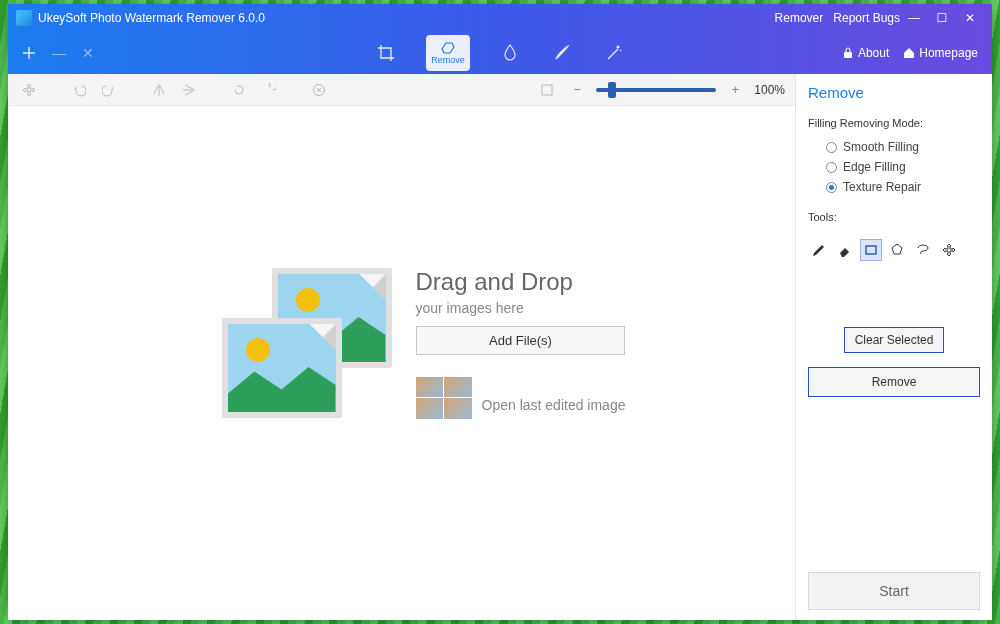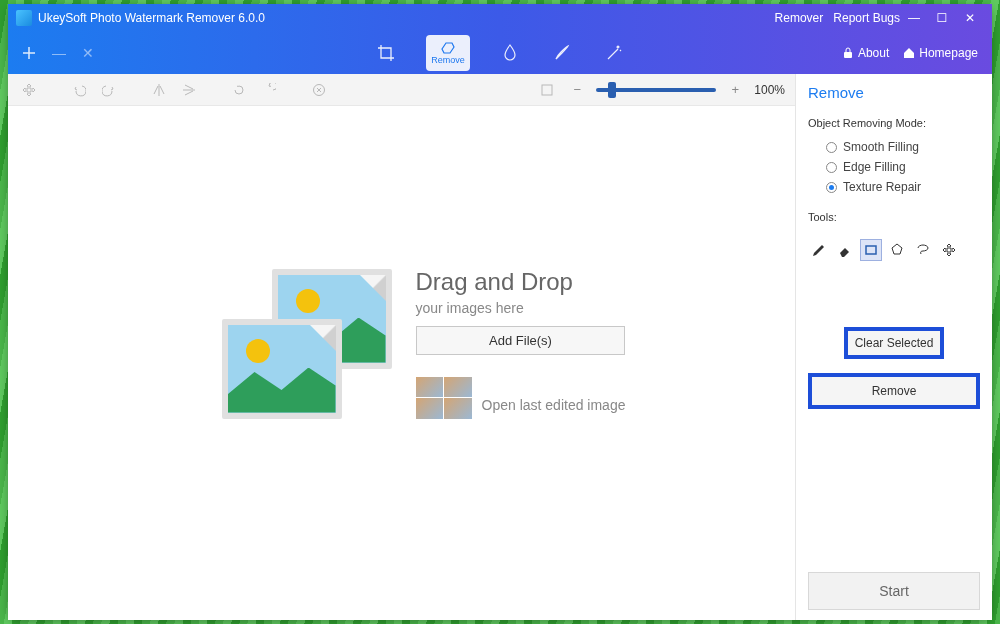--- a/index.html
+++ b/index.html
@@ -24,21 +24,21 @@
 .body-area { flex: 1; display: flex; }
 .canvas-col { flex: 1; display: flex; flex-direction: column; border-right: 1px solid #e5e5e5; }
 .canvas-toolbar { height: 32px; background: #f4f4f4; border-bottom: 1px solid #e8e8e8; display: flex; align-items: center; padding: 0 10px; gap: 8px; color: #b8b8b8; font-size: 13px; }
 .canvas-toolbar .cbtn { width: 22px; height: 22px; display: flex; align-items: center; justify-content: center; cursor: pointer; }
 .canvas-toolbar .sep { width: 12px; }
 .canvas-toolbar .zoom-area { margin-left: auto; display: flex; align-items: center; gap: 8px; color: #888; }
 .zoom-slider { width: 120px; height: 4px; background: #2a5fb0; position: relative; border-radius: 2px; }
 .zoom-slider .thumb { position: absolute; width: 8px; height: 16px; background: #2a5fb0; top: -6px; left: 12px; border-radius: 2px; }
 .zoom-val { color: #333; font-size: 12px; margin-left: 0; }
 .canvas { flex: 1; background: #fff; position: relative; display: flex; align-items: center; justify-content: center; }
-.drop-zone { display: flex; align-items: flex-end; gap: 24px; transform: translateY(-20px); padding-left: 44px; }
+.drop-zone { display: flex; align-items: center; gap: 24px; transform: translateY(-20px); padding-left: 44px; }
 .drop-zone .pics { position: relative; width: 170px; height: 150px; }
 .pic { position: absolute; width: 120px; height: 100px; background: #eee; border: 6px solid #e0e0e0; border-radius: 2px; overflow: hidden; }
 .pic::after { content:''; position:absolute; top:-2px; right:-2px; width:30px; height:30px; background: linear-gradient(135deg,#f5f5f5 48%, #d0d0d0 52%); clip-path: polygon(100% 0,0 0,100% 100%); }
 .pic .sky { position:absolute; inset:0; background:#9dd4ef; }
 .pic .sun { position:absolute; width:24px; height:24px; background:#f4c20d; border-radius:50%; top:14px; left:18px; }
 .pic .hill { position:absolute; bottom:0; left:0; right:0; height:45px; background:#2e9e5b; clip-path: polygon(0 100%,0 60%,25% 10%,50% 50%,75% 0,100% 40%,100% 100%); }
 .pic.back { top:0; right:0; }
 .pic.front { bottom:0; left:0; }
 .drop-right { display:flex; flex-direction:column; gap:10px; min-width:190px; }
 .drop-right h2 { font-size: 24px; font-weight: 400; color: #666; }
@@ -52,21 +52,21 @@
 .side-panel h3 { color:#1c7cf0; font-size:15px; font-weight:400; margin-bottom:16px; }
 .side-panel .mode-label { font-size:11px; color:#333; margin-bottom:8px; }
 .radio-row { display:flex; align-items:center; gap:6px; margin:3px 0 3px 18px; font-size:12px; color:#444; cursor:pointer; }
 .radio { width:11px; height:11px; border:1px solid #888; border-radius:50%; display:inline-block; position:relative; }
 .radio.checked::after { content:''; position:absolute; inset:2px; background:#1c7cf0; border-radius:50%; }
 .tools-label { font-size:11px; margin-top:14px; margin-bottom:16px; }
 .tools-row { display:flex; gap:4px; align-items:center; }
 .tool-sq { width:22px; height:22px; display:flex; align-items:center; justify-content:center; cursor:pointer; border:1px solid transparent; }
 .tool-sq.sel { background:#dde4f7; border:1px solid #9db0e0; }
 .side-spacer { flex:1; }
-.side-btn { border:4px solid #1d4ed8; background:#f5f5f5; padding:7px 0; font-size:12px; cursor:pointer; color:#333; margin-top:6px; }
+.side-btn { border:1px solid #1d4ed8; background:#f5f5f5; padding:7px 0; font-size:12px; cursor:pointer; color:#333; margin-top:6px; }
 .side-btn.small { width:100px; align-self:center; padding:5px 0; }
 .start-btn { border:1px solid #d8d8d8; background:#f2f2f2; padding:10px 0; font-size:14px; color:#666; cursor:pointer; margin-top: auto; }
 svg { display:block; }
 </style>
 </head>
 <body>
 
 <div class="bg-stripes"></div>
 <div class="window">
 
@@ -231,21 +231,21 @@
                 </div>
               <span>Open last edited image</span>
             </div>
           </div>
         </div>
       </div>
     </div>
 
     <div class="side-panel">
       <h3>Remove</h3>
-      <div class="mode-label">Object Removing Mode:</div>
+      <div class="mode-label">Filling Removing Mode:</div>
       <div class="radio-row">
           <span class="radio"></span>
           <span>Smooth Filling</span>
         </div>
       <div class="radio-row">
           <span class="radio"></span>
           <span>Edge Filling</span>
         </div>
       <div class="radio-row">
           <span class="radio checked"></span>

